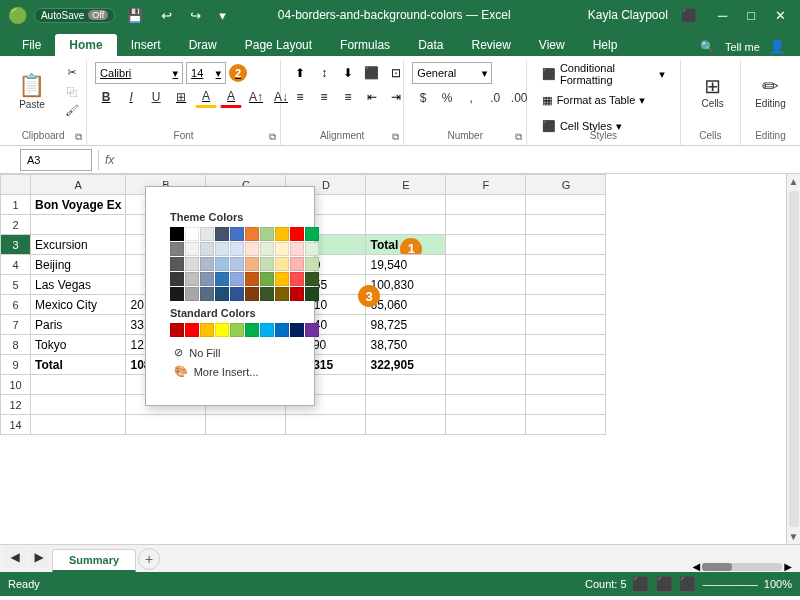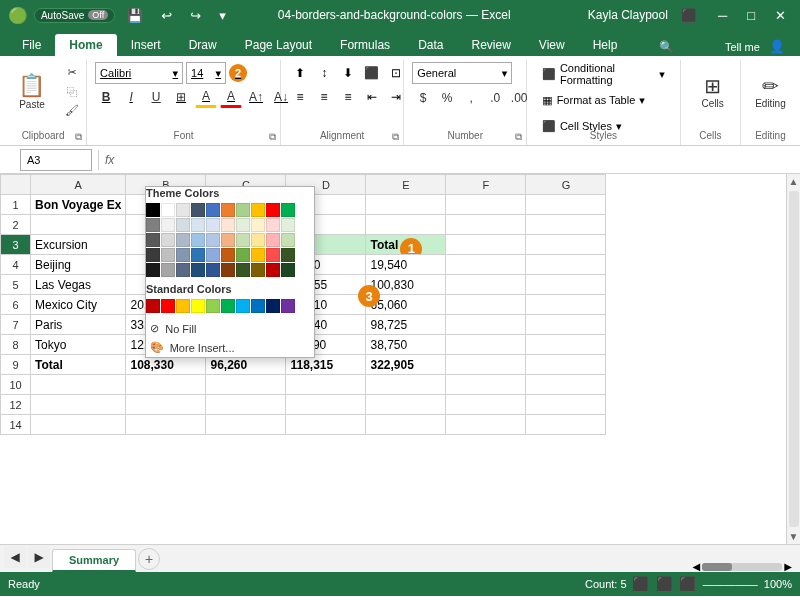--- a/index.html
+++ b/index.html
@@ -177,21 +177,21 @@
       border-radius: 2px;
       cursor: pointer;
       display: flex;
       align-items: center;
       justify-content: center;
       font-size: 12px;
     }
 
     
     .number-format-box {
-      width: 100px;
+      width: 80px;
       height: 22px;
       border: 1px solid #ababab;
       font-size: 11px;
       padding: 2px 4px;
       display: flex;
       align-items: center;
       justify-content: space-between;
     }
 
     
@@ -308,21 +308,21 @@
 
     
     .color-picker-dropdown {
       position: absolute;
       top: 130px;
       left: 145px;
       background: white;
       border: 1px solid #b0b0b0;
       box-shadow: 2px 4px 10px rgba(0,0,0,0.2);
       z-index: 100;
-      padding: 0;
+      padding: 24px;
       width: 170px;
     }
     .color-section-title {
       font-size: 11px;
       font-weight: 600;
       color: #333;
       margin-bottom: 4px;
     }
     .color-grid {
       display: grid;
@@ -456,21 +456,21 @@
   <div class="ribbon-tab">Insert</div>
   <div class="ribbon-tab">Draw</div>
   <div class="ribbon-tab">Page Layout</div>
   <div class="ribbon-tab">Formulas</div>
   <div class="ribbon-tab">Data</div>
   <div class="ribbon-tab">Review</div>
   <div class="ribbon-tab">View</div>
   <div class="ribbon-tab">Help</div>
   <div style="margin-left:auto;display:flex;align-items:center;gap:4px;">
     <button class="win-btn" style="font-size:12px;">🔍</button>
-    <span style="font-size:11px;color:white;margin-left:41px;">Tell me</span>
+    <span style="font-size:11px;color:white;">Tell me</span>
     <button class="win-btn">👤</button>
   </div>
 </div>
 
 <div class="ribbon">
 
   <div class="ribbon-group" style="min-width:80px;">
     <div class="ribbon-group-content">
       <div class="paste-btn">
         <span style="font-size:22px;">📋</span>

